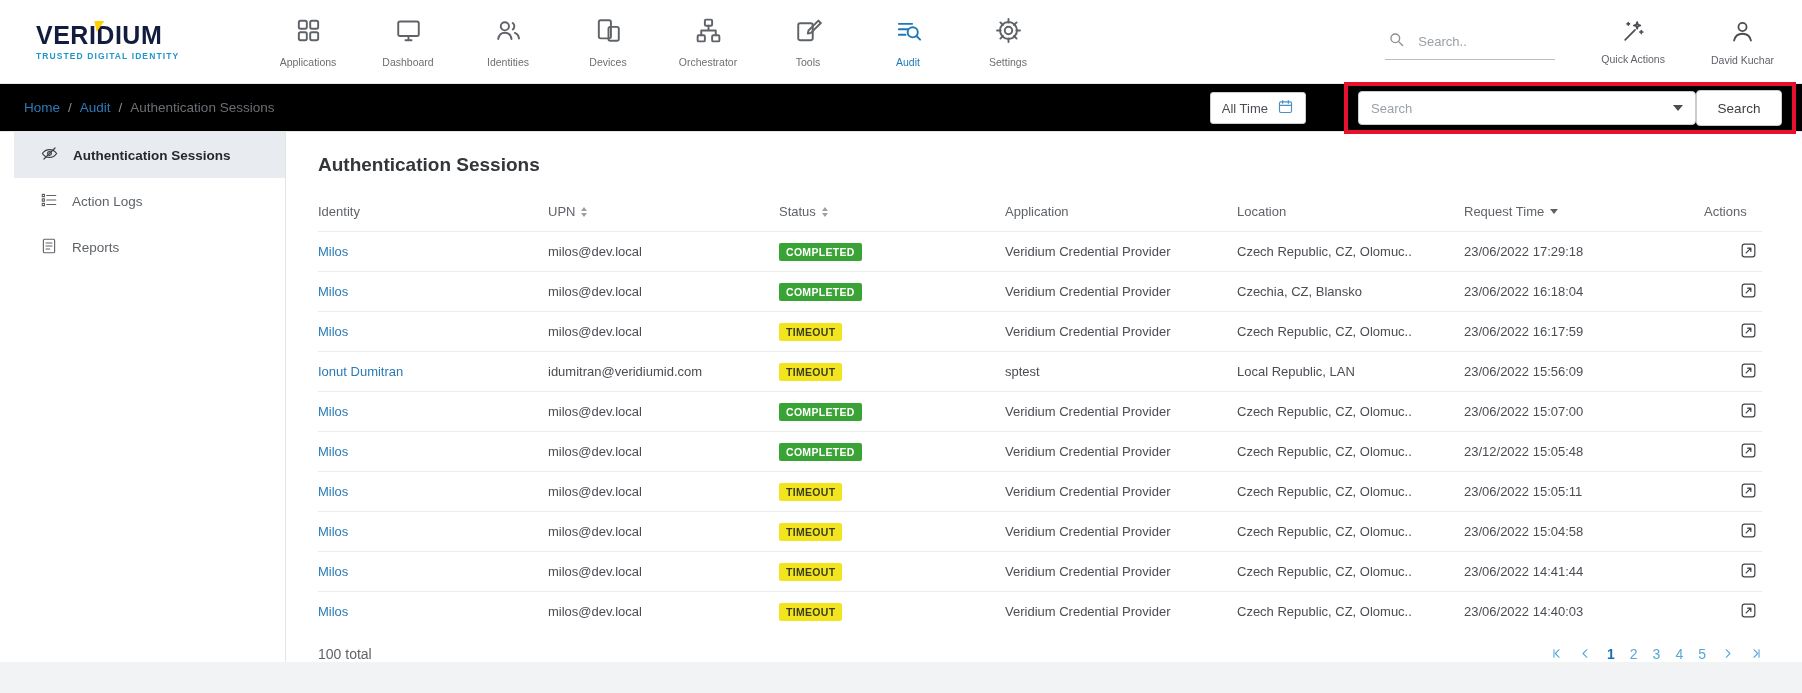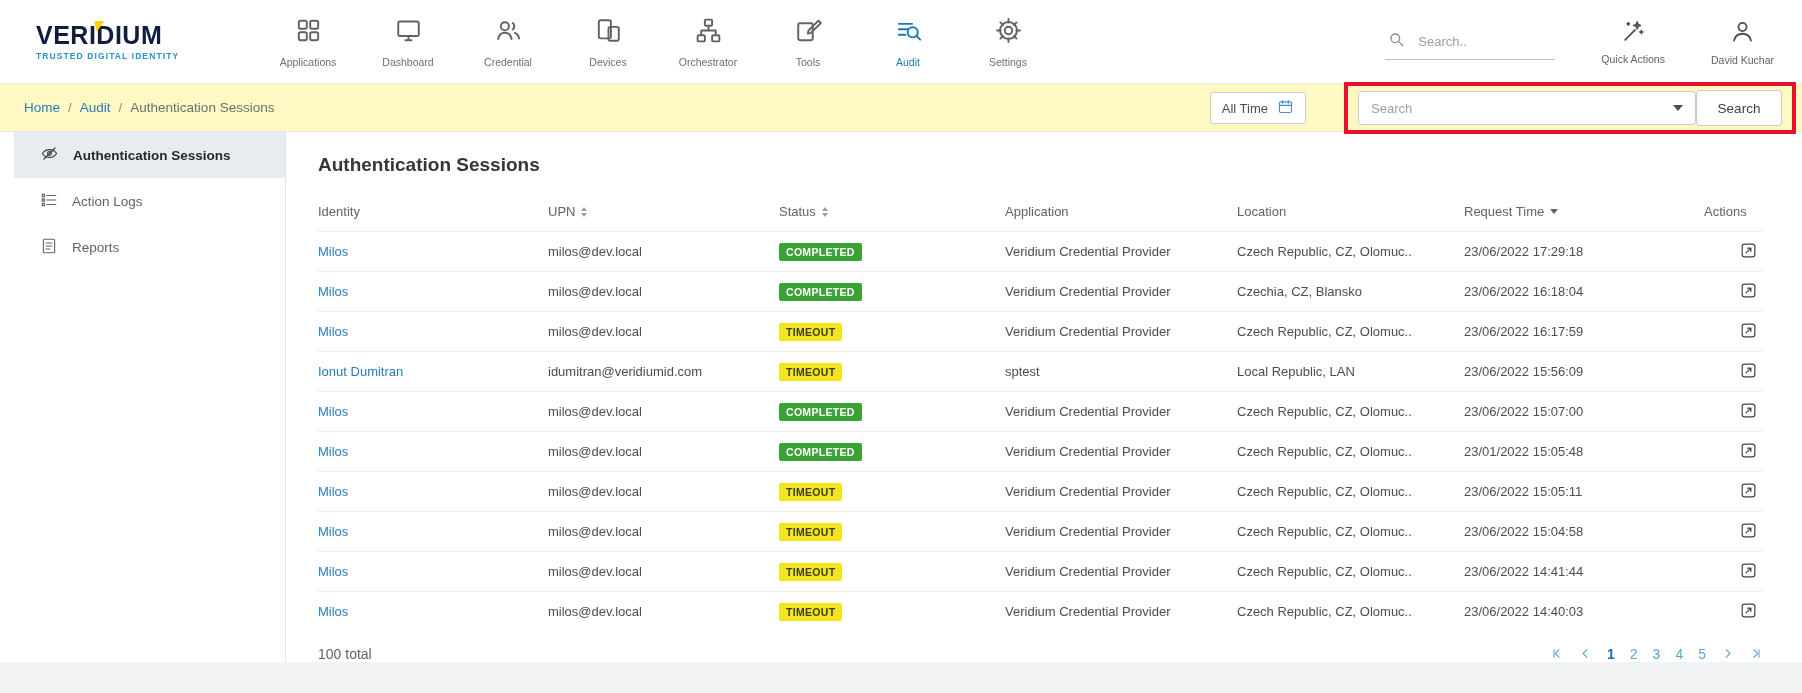--- a/index.html
+++ b/index.html
@@ -26,21 +26,21 @@
   .nav-item.active .nav-label{color:var(--blue);}
   .top-right{margin-left:auto;display:flex;align-items:center;gap:46px;margin-right:28px;}
   .top-search{display:flex;align-items:center;gap:10px;border-bottom:1px solid #b9bcc0;width:170px;padding:6px 2px;}
   .top-search svg{stroke:#8a8f94;fill:none;stroke-width:1.7;stroke-linecap:round;}
   .top-search input{border:none;outline:none;font-size:13px;width:120px;color:#555;background:transparent;font-family:"Liberation Sans",sans-serif;}
   .top-search input::placeholder{color:#9aa0a6;}
   .mini-col{display:flex;flex-direction:column;align-items:center;gap:5px;color:#3c4043;cursor:pointer;}
   .mini-col svg{stroke:#4a4d52;fill:none;stroke-width:1.6;stroke-linecap:round;stroke-linejoin:round;}
   .mini-label{font-size:10.5px;color:#5f6368;}
   
-  .subbar{height:48px;background:#fef9c3;border-bottom:1px solid #e4e5e8;display:flex;align-items:center;padding:5px 24px;position:relative;}
+  .subbar{height:48px;background:#000000;border-bottom:1px solid #e4e5e8;display:flex;align-items:center;padding:5px 24px;position:relative;}
   .breadcrumb{font-size:13.5px;color:#6b6f73;display:flex;gap:8px;align-items:center;}
   .breadcrumb a{color:var(--link);text-decoration:none;cursor:pointer;}
   .crumb-sep{color:#8a8f94;}
   .all-time-btn{position:absolute;right:496px;top:8px;height:32px;background:#fff;border:1px solid #c9ccd1;border-radius:3px;display:flex;align-items:center;gap:9px;padding:0 11px;font-size:13px;color:#4a4d52;cursor:pointer;}
   .all-time-btn svg{stroke:#4a90c4;fill:none;stroke-width:1.6;stroke-linecap:round;}
   .red-box{position:absolute;right:6px;top:-2px;width:452px;height:52px;border:4px solid var(--red);display:flex;align-items:center;padding:0 10px;}
   .fake-select{flex:1;height:34px;background:#fff;border:1px solid #c9ccd1;border-radius:4px;display:flex;align-items:center;justify-content:space-between;padding:0 12px;cursor:pointer;}
   .fake-select-text{font-size:13px;color:#9aa0a6;}
   .chev-down{width:0;height:0;border-left:5px solid transparent;border-right:5px solid transparent;border-top:6px solid #4a4d52;}
   .search-btn{height:36px;width:86px;background:#fff;border:1px solid #c9ccd1;border-radius:4px;font-size:13.5px;color:#3c4043;cursor:pointer;font-family:"Liberation Sans",sans-serif;}
@@ -102,21 +102,21 @@
             <path d="M9.5 20h5M12 16.5V20"></path>
           </svg></span>
       <span class="nav-label">Dashboard</span>
     </div>
     <div class="nav-item">
       <span><svg width="29" height="29" viewBox="0 0 24 24">
             <circle cx="9" cy="8.5" r="3.4"></circle>
             <path d="M3.5 19c.6-3.4 2.9-5.2 5.5-5.2s4.9 1.8 5.5 5.2"></path>
             <path d="M15.5 5.8a3.4 3.4 0 0 1 0 5.4M17.3 14c1.9.7 3 2.3 3.4 4.6"></path>
           </svg></span>
-      <span class="nav-label">Credential</span>
+      <span class="nav-label">Identities</span>
     </div>
     <div class="nav-item">
       <span><svg width="29" height="29" viewBox="0 0 24 24">
             <rect x="4" y="3.5" width="10" height="15" rx="1.5"></rect>
             <rect x="12" y="9" width="8.5" height="11.5" rx="1.5"></rect>
           </svg></span>
       <span class="nav-label">Devices</span>
     </div>
     <div class="nav-item">
       <span><svg width="29" height="29" viewBox="0 0 24 24">
@@ -361,21 +361,21 @@
                 </svg>
               </span></td>
   </tr>
 
   <tr>
     <td><a class="id-link">Milos</a></td>
     <td>milos@dev.local</td>
     <td><span class="badge success">COMPLETED</span></td>
     <td>Veridium Credential Provider</td>
     <td>Czech Republic, CZ, Olomuc..</td>
-    <td>23/01/2022 15:05:48</td>
+    <td>23/12/2022 15:05:48</td>
     <td class="actions"><span class="act-btn">
                 <svg width="19" height="19" viewBox="0 0 24 24">
                   <rect x="4" y="4" width="16" height="16" rx="3"></rect>
                   <path d="m9 15 6-6M15 9h-4.2M15 9v4.2"></path>
                 </svg>
               </span></td>
   </tr>
 
   <tr>
     <td><a class="id-link">Milos</a></td>

